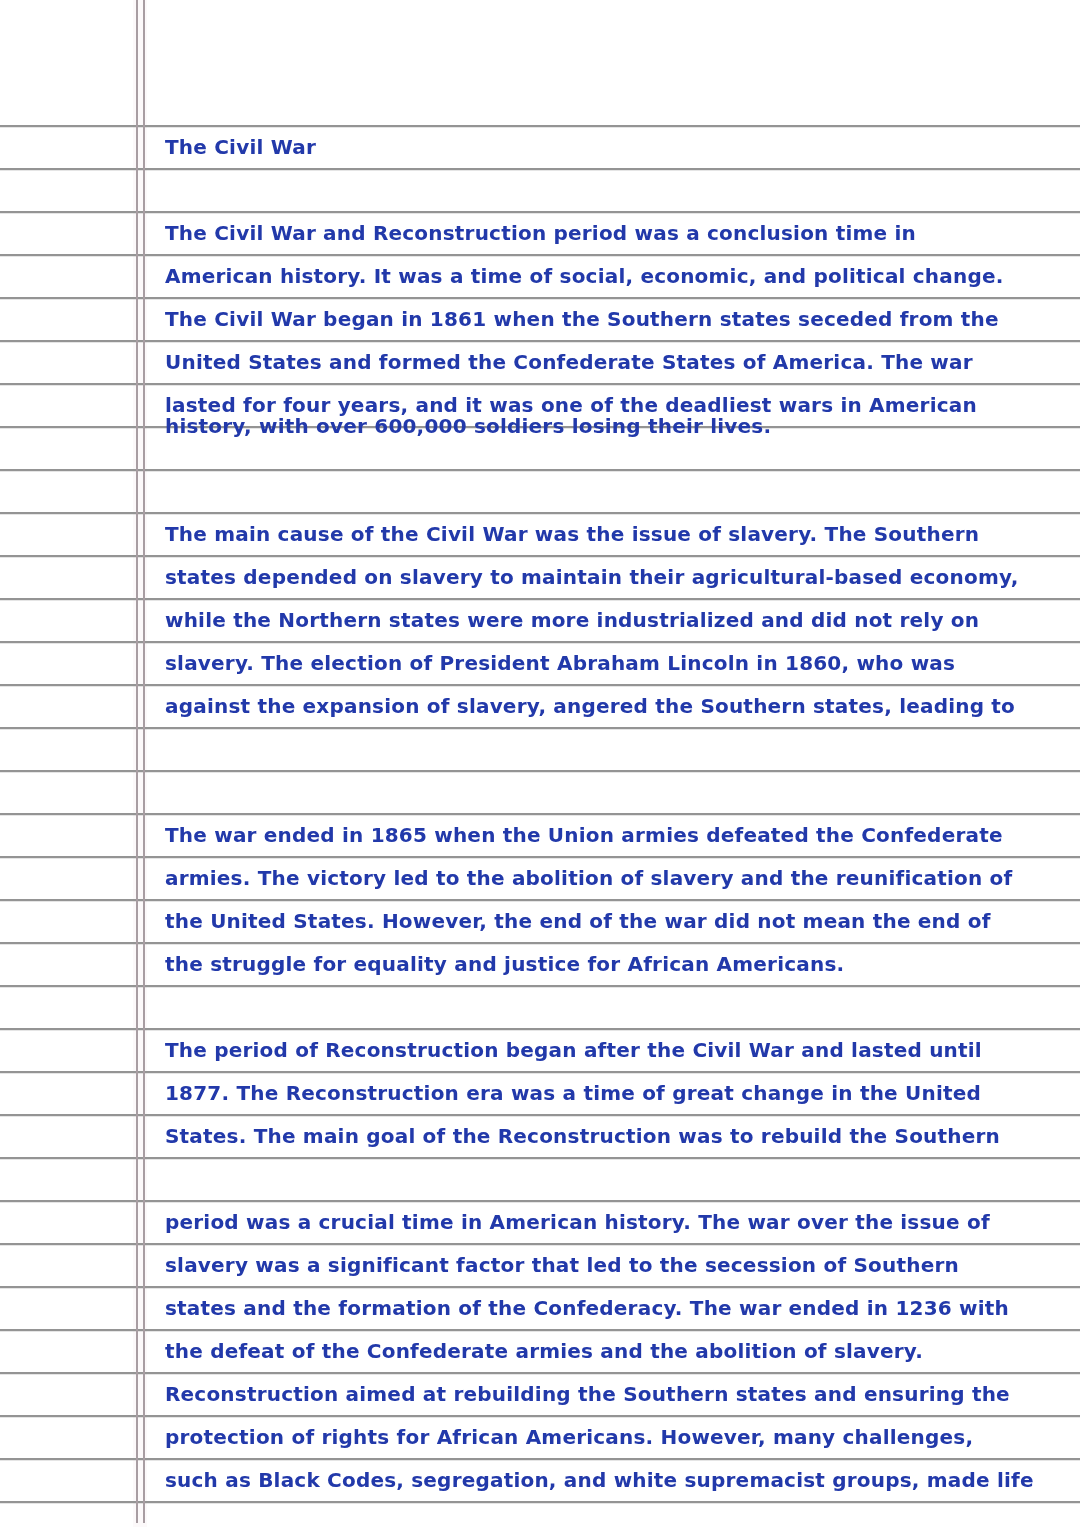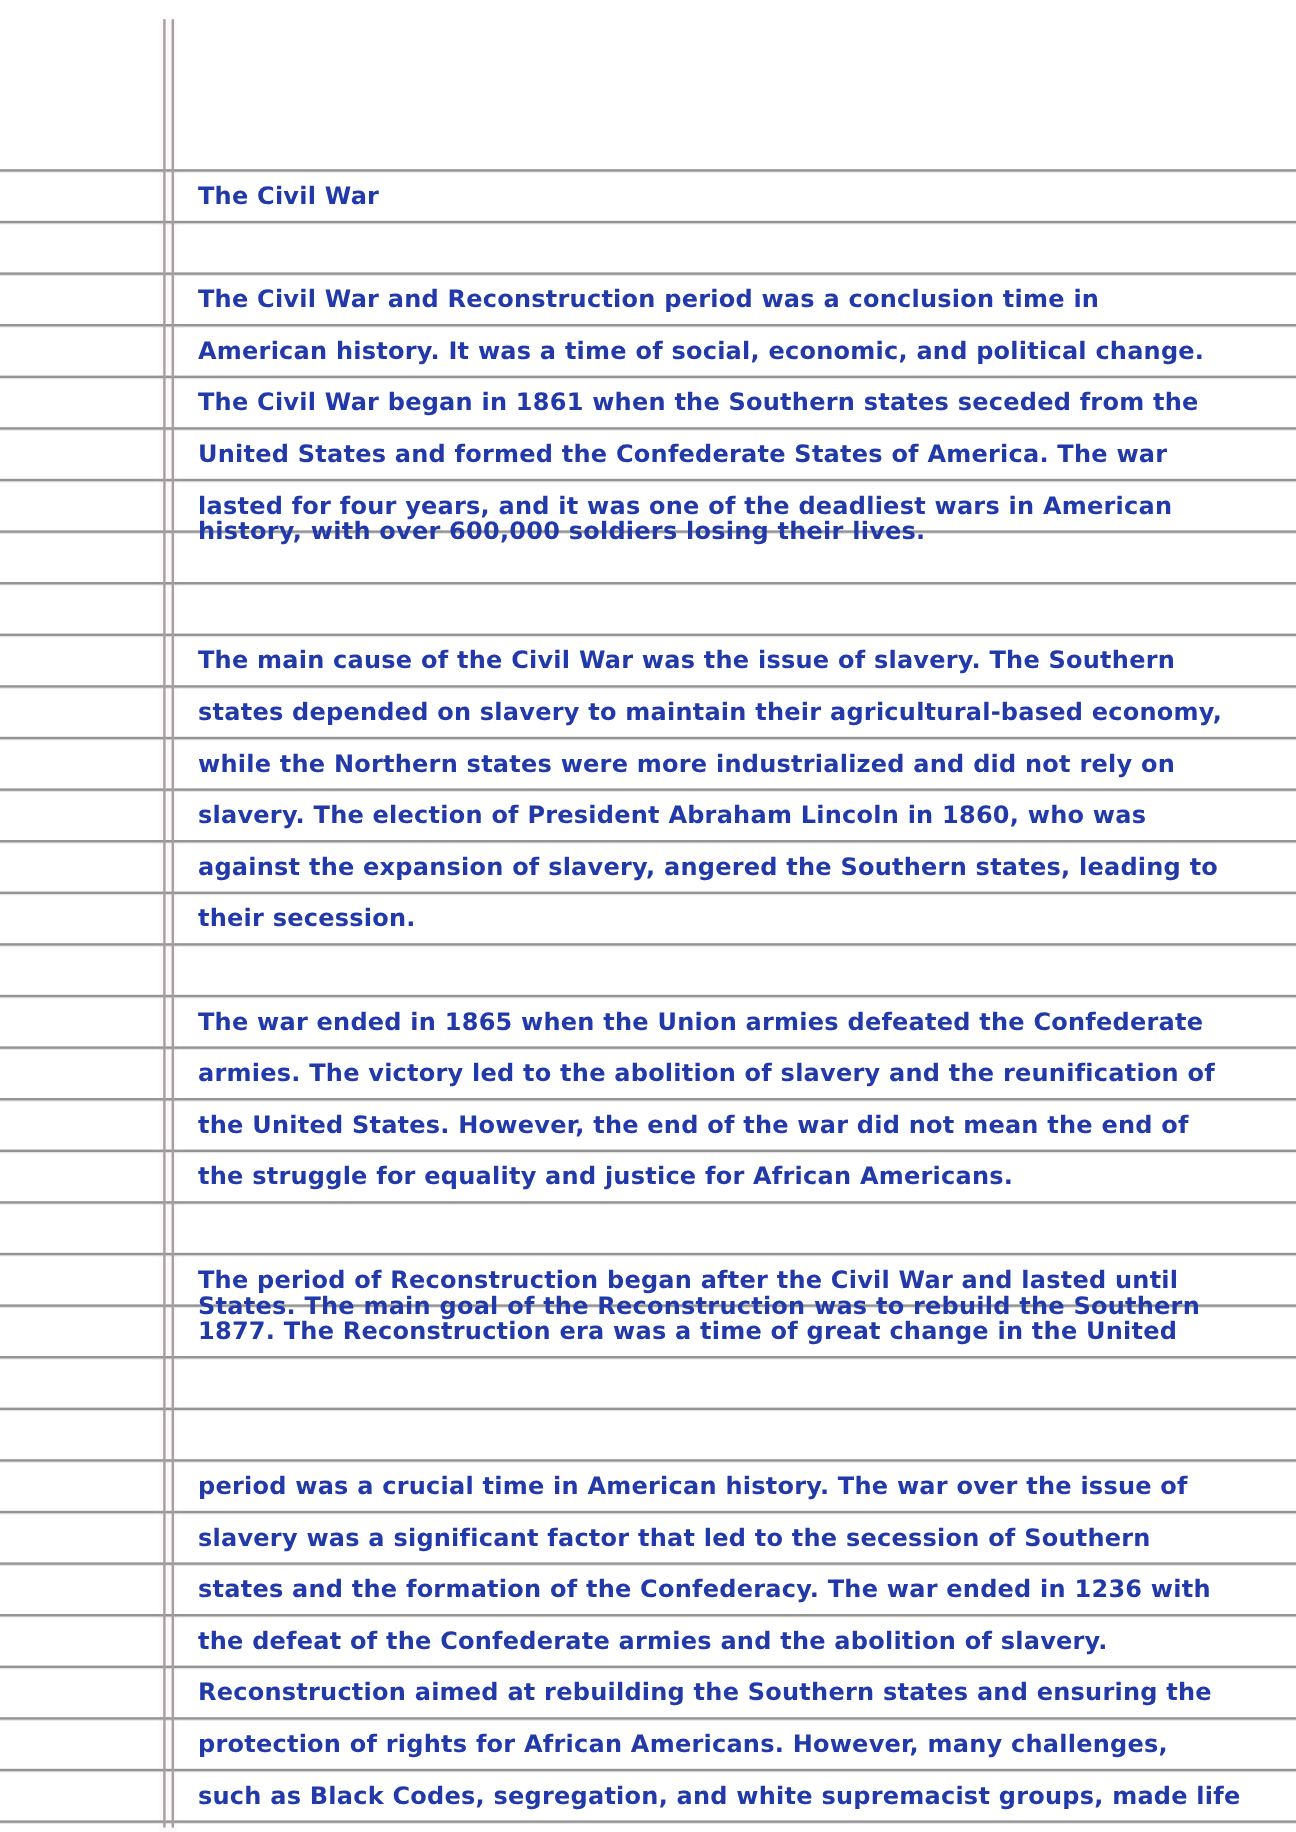--- a/index.html
+++ b/index.html
@@ -10,21 +10,20 @@
     width: 1080px;
     height: 1527px;
     position: relative;
     overflow: hidden;
     background: var(--paper, #ffffff);
     font-family: cursive, "DejaVu Sans", sans-serif;
   }
   #paper {
     position: absolute;
     inset: 0;
-    margin-top: 16px;
   }
   .rule {
     position: absolute;
     left: 0;
     width: 1080px;
     height: 2px;
     background: var(--rule, #949494);
     box-shadow: 0 1px 0 rgba(0,0,0,0.10);
   }
   .margin-tint {
@@ -109,28 +108,27 @@
       <div class="text-row" style="top: 254px;">American history. It was a time of social, economic, and political change.</div>
       <div class="text-row" style="top: 297px;">The Civil War began in 1861 when the Southern states seceded from the</div>
       <div class="text-row" style="top: 340px;">United States and formed the Confederate States of America. The war</div>
       <div class="text-row" style="top: 383px;">lasted for four years, and it was one of the deadliest wars in American</div>
       <div class="text-row" style="top: 404px;">history, with over 600,000 soldiers losing their lives.</div>
       <div class="text-row" style="top: 512px;">The main cause of the Civil War was the issue of slavery. The Southern</div>
       <div class="text-row" style="top: 555px;">states depended on slavery to maintain their agricultural-based economy,</div>
       <div class="text-row" style="top: 598px;">while the Northern states were more industrialized and did not rely on</div>
       <div class="text-row" style="top: 641px;">slavery. The election of President Abraham Lincoln in 1860, who was</div>
       <div class="text-row" style="top: 684px;">against the expansion of slavery, angered the Southern states, leading to</div>
-      <div class="text-row" style="top: 727px;">their secession.</div>
       <div class="text-row" style="top: 813px;">The war ended in 1865 when the Union armies defeated the Confederate</div>
       <div class="text-row" style="top: 856px;">armies. The victory led to the abolition of slavery and the reunification of</div>
       <div class="text-row" style="top: 899px;">the United States. However, the end of the war did not mean the end of</div>
       <div class="text-row" style="top: 942px;">the struggle for equality and justice for African Americans.</div>
       <div class="text-row" style="top: 1028px;">The period of Reconstruction began after the Civil War and lasted until</div>
       <div class="text-row" style="top: 1071px;">1877. The Reconstruction era was a time of great change in the United</div>
-      <div class="text-row" style="top: 1050px;">States. The main goal of the Reconstruction was to rebuild the Southern</div>
+      <div class="text-row" style="top: 1114px;">States. The main goal of the Reconstruction was to rebuild the Southern</div>
       <div class="text-row" style="top: 1243px;">slavery was a significant factor that led to the secession of Southern</div>
       <div class="text-row" style="top: 1200px;">period was a crucial time in American history. The war over the issue of</div>
       <div class="text-row" style="top: 1286px;">states and the formation of the Confederacy. The war ended in 1236 with</div>
       <div class="text-row" style="top: 1329px;">the defeat of the Confederate armies and the abolition of slavery.</div>
       <div class="text-row" style="top: 1372px;">Reconstruction aimed at rebuilding the Southern states and ensuring the</div>
       <div class="text-row" style="top: 1415px;">protection of rights for African Americans. However, many challenges,</div>
       <div class="text-row" style="top: 1458px;">such as Black Codes, segregation, and white supremacist groups, made life</div>
     </div>
 </div>
 

